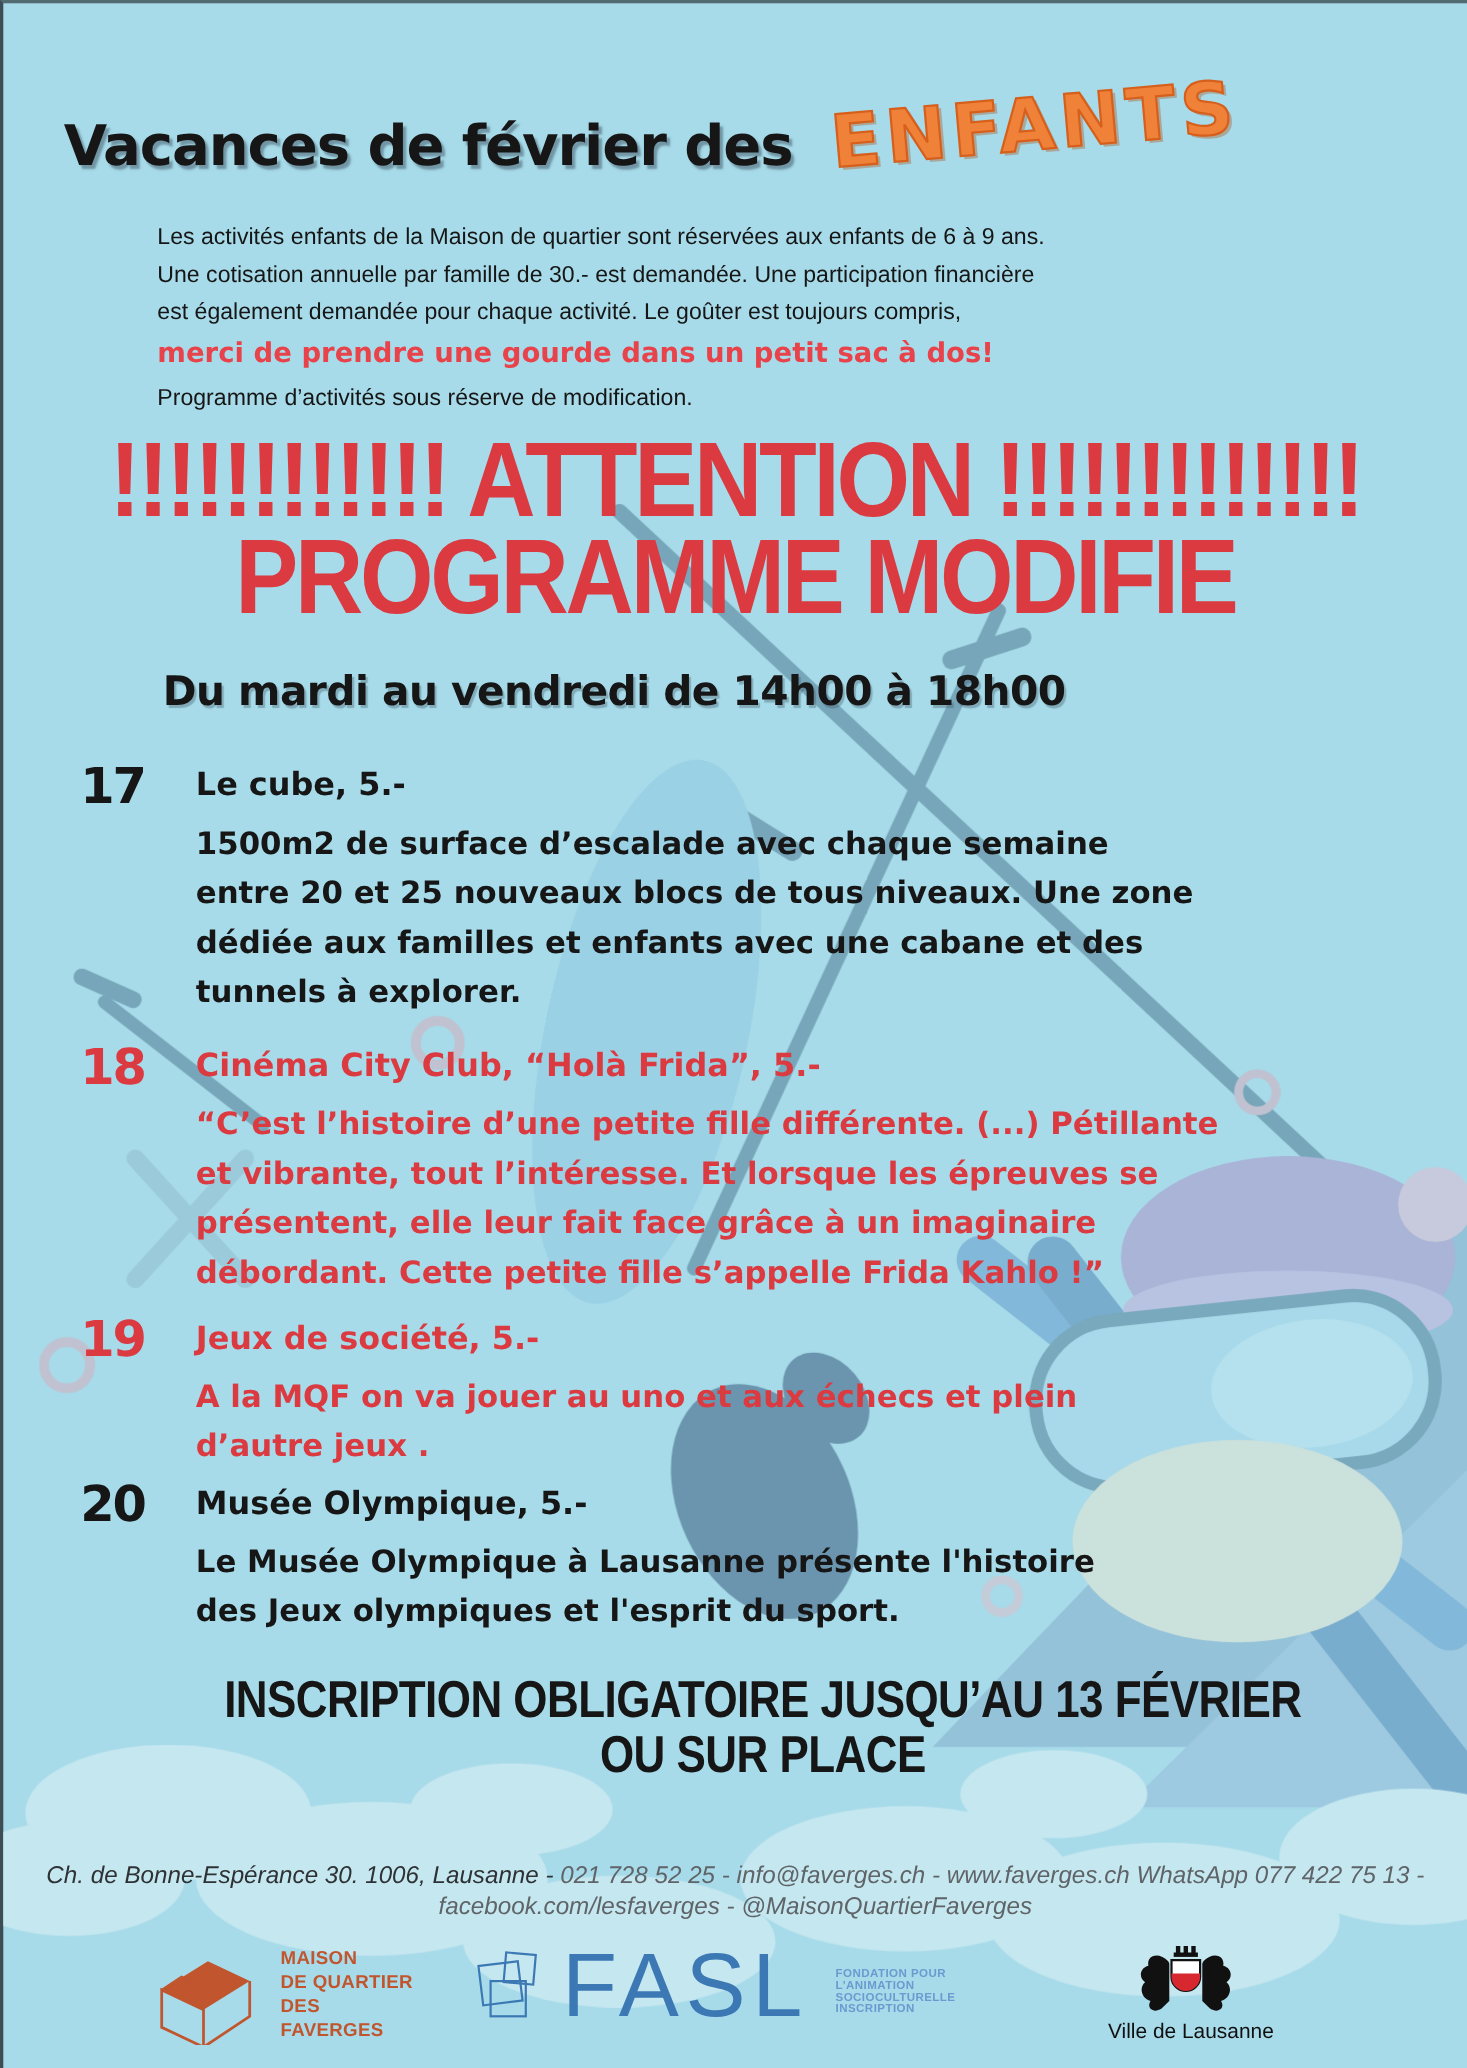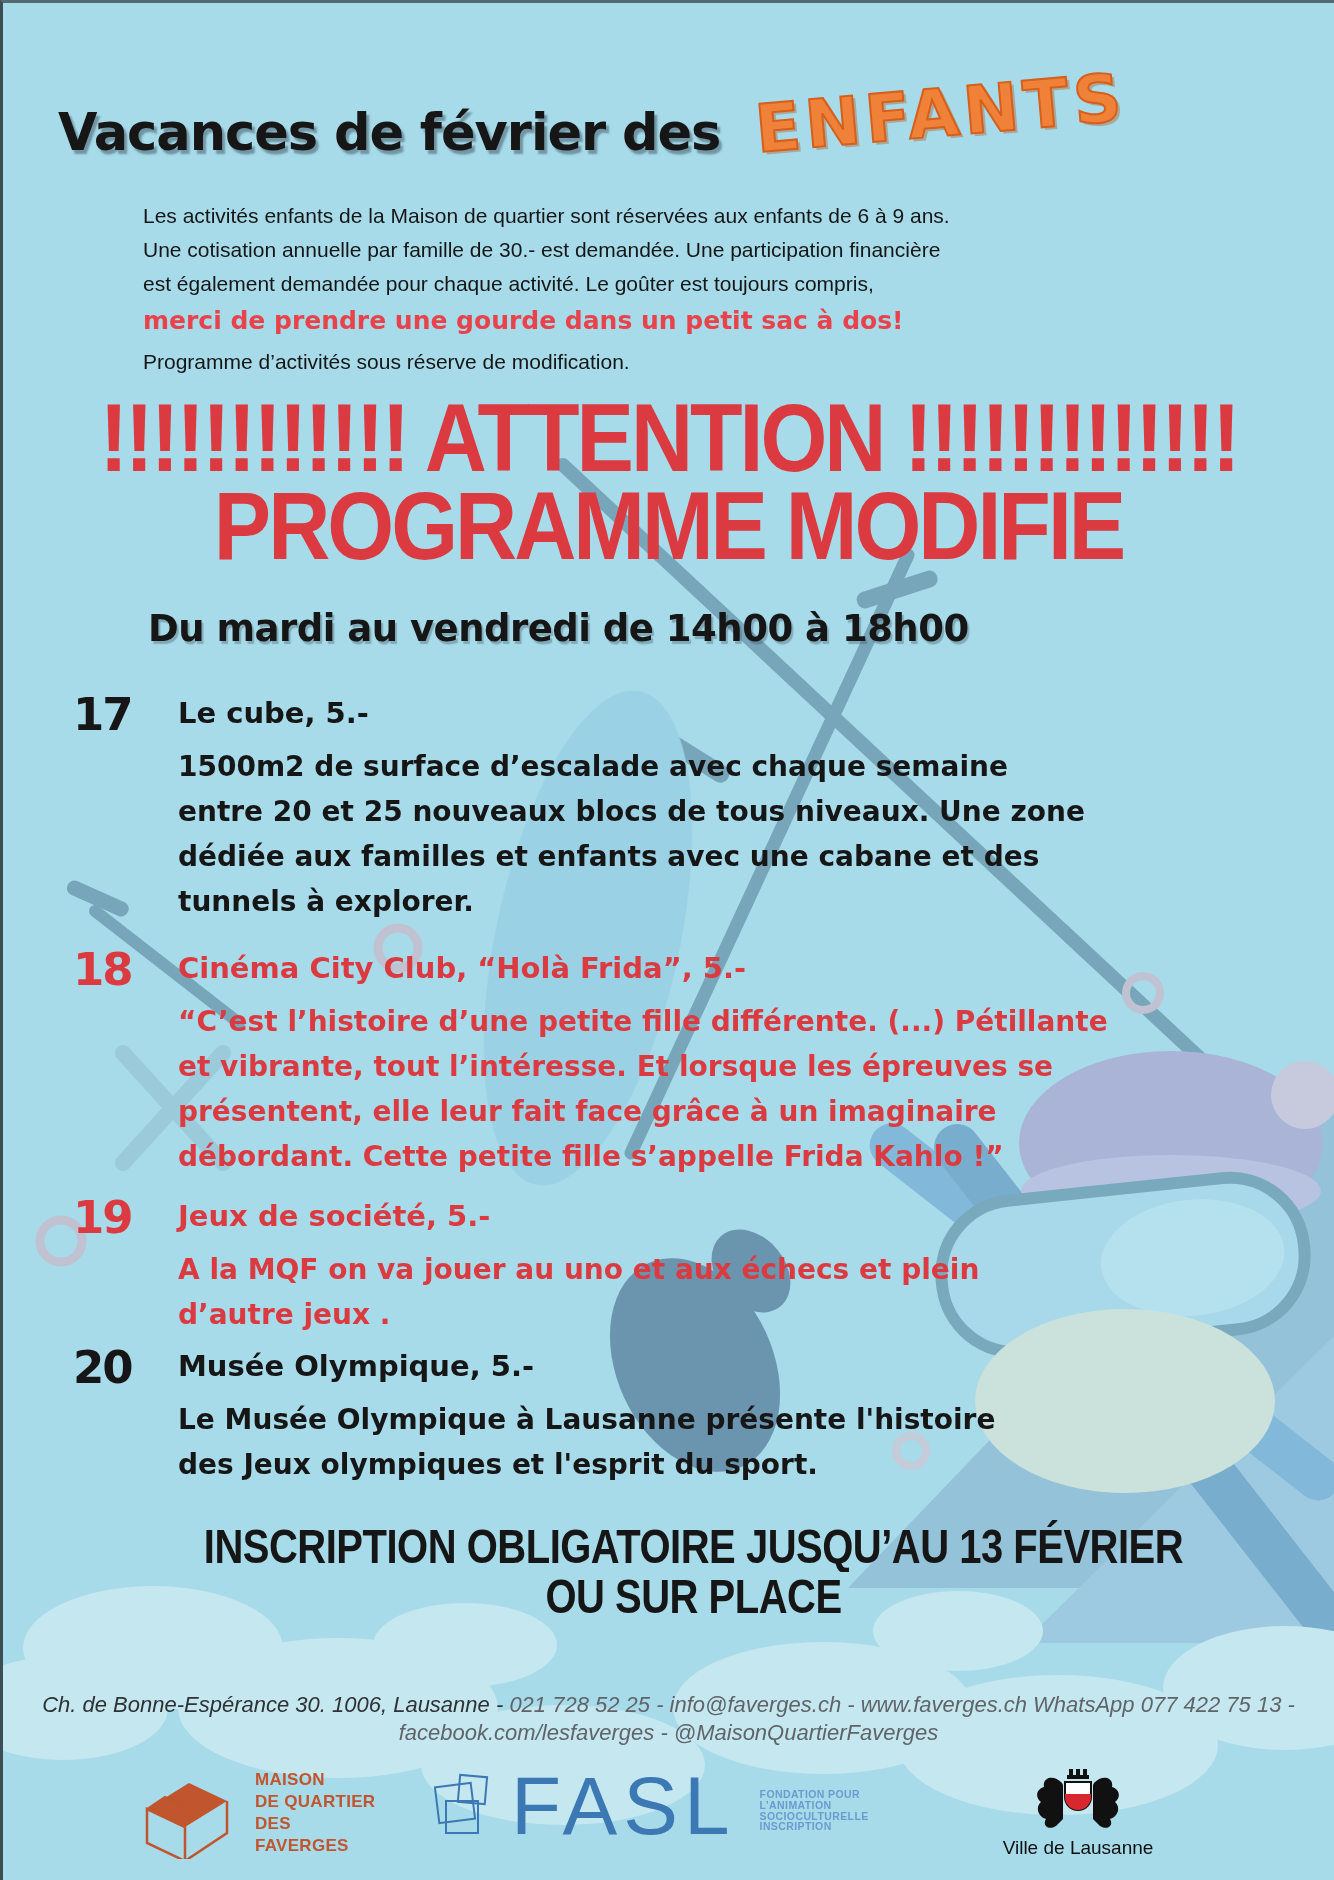--- a/index.html
+++ b/index.html
@@ -84,21 +84,21 @@
     font-weight:bold;font-size:17px;line-height:22px;letter-spacing:.3px;margin-top:2px;}
   .mqf-text span{display:block;}
   .logo-fasl{position:absolute;left:428px;top:1770px;display:flex;align-items:flex-start;}
   .fasl-word{font-family:"Liberation Sans",sans-serif;font-size:82px;line-height:66px;
     font-weight:normal;color:var(--fasl_blue,#3c79b4);letter-spacing:6px;margin-left:14px;}
   .fasl-tagline{margin-left:24px;margin-top:16px;color:var(--fasl_light,#6a9bd0);
     font-family:"Liberation Sans",sans-serif;font-weight:bold;
     font-size:10.5px;line-height:10.8px;letter-spacing:.4px;}
   .fasl-tagline span{display:block;}
   .logo-lausanne{position:absolute;left:995px;top:1766px;width:160px;text-align:center;}
-  .lausanne-label{font-family:"Liberation Sans",sans-serif;font-size:19px;color:#101010;margin-top:2px;}
+  .lausanne-label{font-family:"Liberation Sans",sans-serif;font-size:19px;color:#101010;margin-top:2px;text-align:right;}
 </style>
 </head>
 <body>
 
 <div class="page">
 
   <svg class="bg-illo" viewBox="0 0 1334 1880" width="1334" height="1880">
     <g opacity="0.5">
 
       <line x1="560" y1="462" x2="1318" y2="1168" stroke="#46718a" stroke-width="14" stroke-linecap="round"></line>

